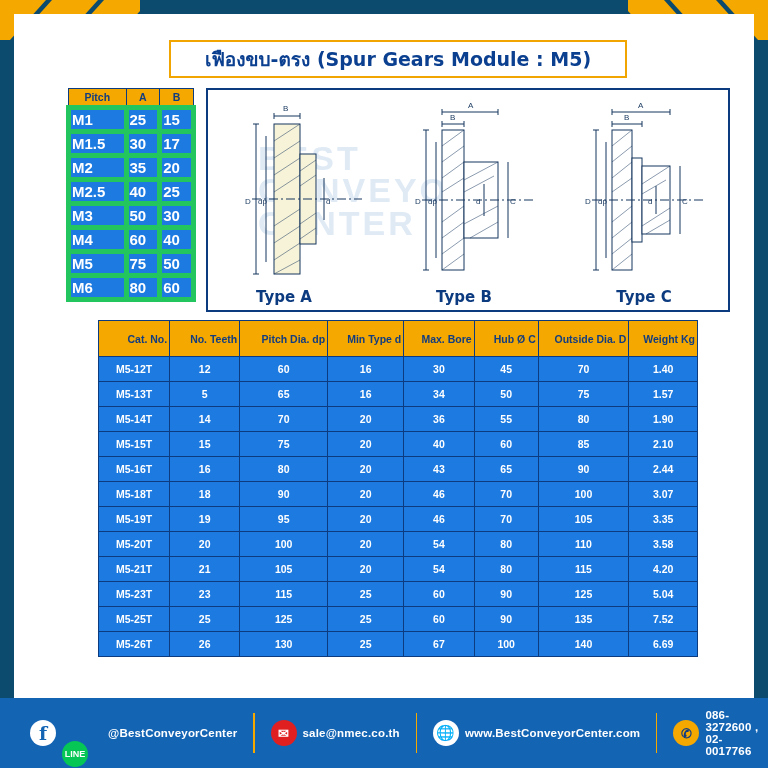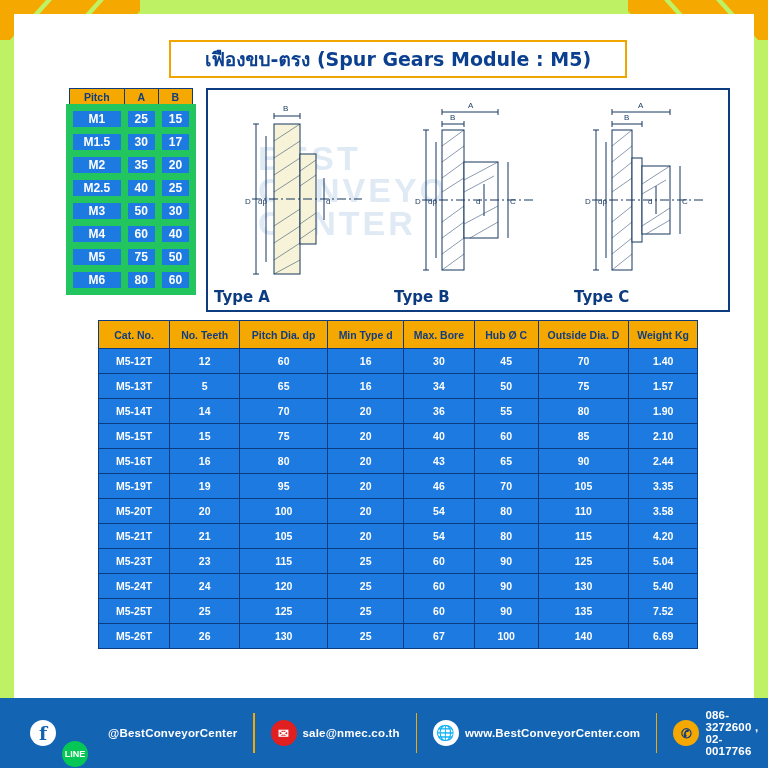--- a/index.html
+++ b/index.html
@@ -7,21 +7,21 @@
   body {
     width:768px; height:768px;
     font-family:"Liberation Sans", sans-serif;
     background:#1464b4;
     overflow:hidden;
     position:relative;
   }
   
   .frame {
     position:absolute; inset:0;
-    background:#bef264;
+    background:#0c4a6e;
     text-decoration:underline;
   }
   .inner {
     position:absolute;
     left:14px; top:14px; right:14px; bottom:14px;
     background:#ffffff;
   }
   
   .chev { position:absolute; pointer-events:none; }
   .chev-tl { left:0; top:0; }
@@ -48,53 +48,54 @@
     position:absolute; left:0; top:0; width:130px;
     border-collapse:collapse;
     font-size:10px;
     border-radius:29px;
   }
   .pitch-table th {
     background:#f5a800; color:#123d80; font-weight:bold;
     border:1px solid #0d3b80; height:19px; font-size:10.5px;
   }
   .pitch-table td {
-    background:#1d7ae0; color:#ffffff; text-align:center;
-    border:7px solid #22c55e; height:23px; font-size:12px;
+    background:#1d7ae0; color:#ffffff; text-align:left;
+    border:5px solid #22c55e; height:23px; font-size:15px;
     font-weight:bold;
   }
 
   
   .draw-box {
     position:absolute; left:140px; top:0; width:524px; height:224px;
     border:2px solid #0d3b80; background:#ffffff; overflow:hidden;
   }
   .wm {
     position:absolute; left:50px; top:52px;
     font-size:34px; font-weight:bold; color:#dfeaf5;
     letter-spacing:3px; line-height:0.95; font-family:"Liberation Sans", sans-serif;
     z-index:0;
   }
   .type-label {
     position:absolute; bottom:4px;
     font-size:15px; font-weight:bold; color:#0d3b80;
     font-family:"DejaVu Sans", sans-serif;
-    text-align:left; width:140px;
+    text-align:center; width:140px;
   }
 
   
   .main-table {
     position:absolute; left:84px; top:306px; width:600px;
     border-collapse:collapse;
   }
   .main-table th {
     background:#f5a800; color:#123d80;
     font-size:10.5px; font-weight:bold;
-    border:1px solid #0d3b80; height:28px; padding:0 2px;
+    border:1px solid #0d3b80; height:36px; padding:0 2px;
     white-space:nowrap;
+    text-align:right;
   }
   .main-table td {
     background:#1d7ae0; color:#ffffff; text-align:center;
     font-size:10.5px; font-weight:bold;
     border:1px solid #0d3b80; height:25px;
   }
 
   
   .footer {
     position:absolute; left:0; bottom:0; width:768px; height:70px;
@@ -371,20 +372,30 @@
             <td>M5-16T</td>
             <td>16</td>
             <td>80</td>
             <td>20</td>
             <td>43</td>
             <td>65</td>
             <td>90</td>
             <td>2.44</td>
           </tr>
           <tr>
+            <td>M5-18T</td>
+            <td>18</td>
+            <td>90</td>
+            <td>20</td>
+            <td>46</td>
+            <td>70</td>
+            <td>100</td>
+            <td>3.07</td>
+          </tr>
+          <tr>
             <td>M5-19T</td>
             <td>19</td>
             <td>95</td>
             <td>20</td>
             <td>46</td>
             <td>70</td>
             <td>105</td>
             <td>3.35</td>
           </tr>
           <tr>
@@ -411,30 +422,20 @@
             <td>M5-23T</td>
             <td>23</td>
             <td>115</td>
             <td>25</td>
             <td>60</td>
             <td>90</td>
             <td>125</td>
             <td>5.04</td>
           </tr>
           <tr>
-            <td>M5-24T</td>
-            <td>24</td>
-            <td>120</td>
-            <td>25</td>
-            <td>60</td>
-            <td>90</td>
-            <td>130</td>
-            <td>5.40</td>
-          </tr>
-          <tr>
             <td>M5-25T</td>
             <td>25</td>
             <td>125</td>
             <td>25</td>
             <td>60</td>
             <td>90</td>
             <td>135</td>
             <td>7.52</td>
           </tr>
           <tr>

